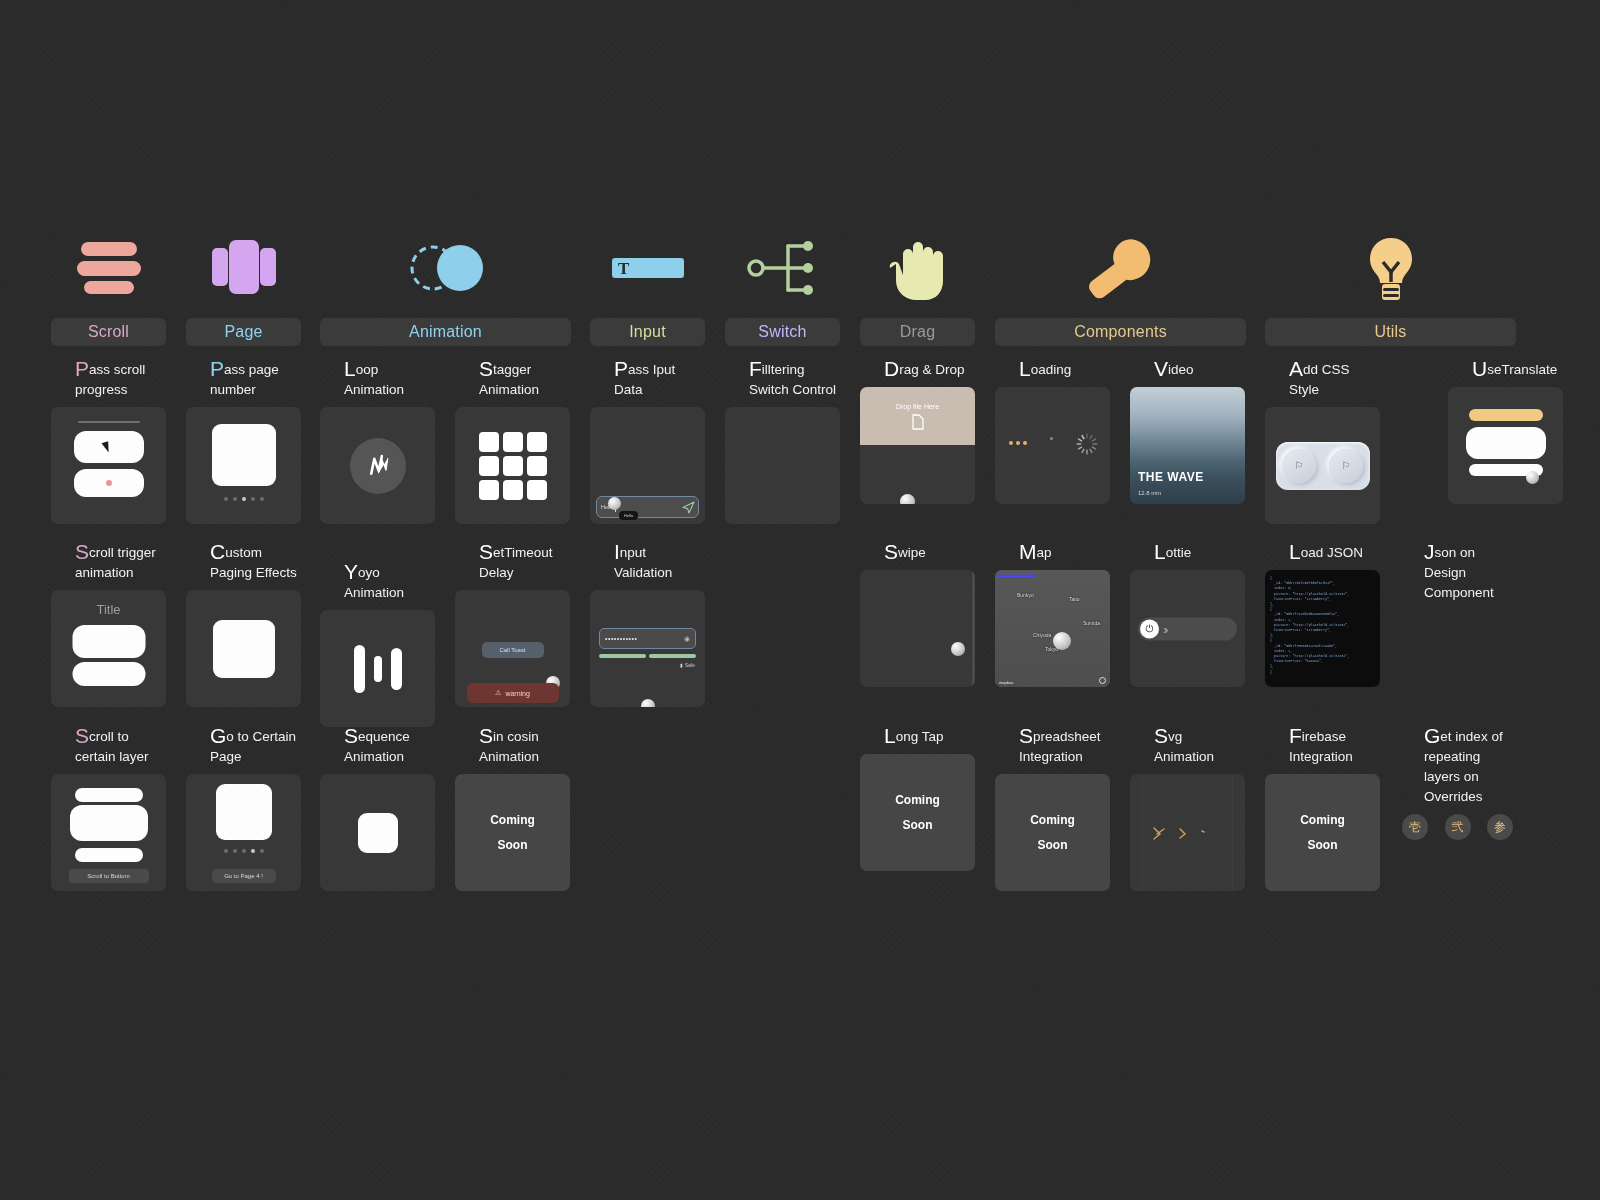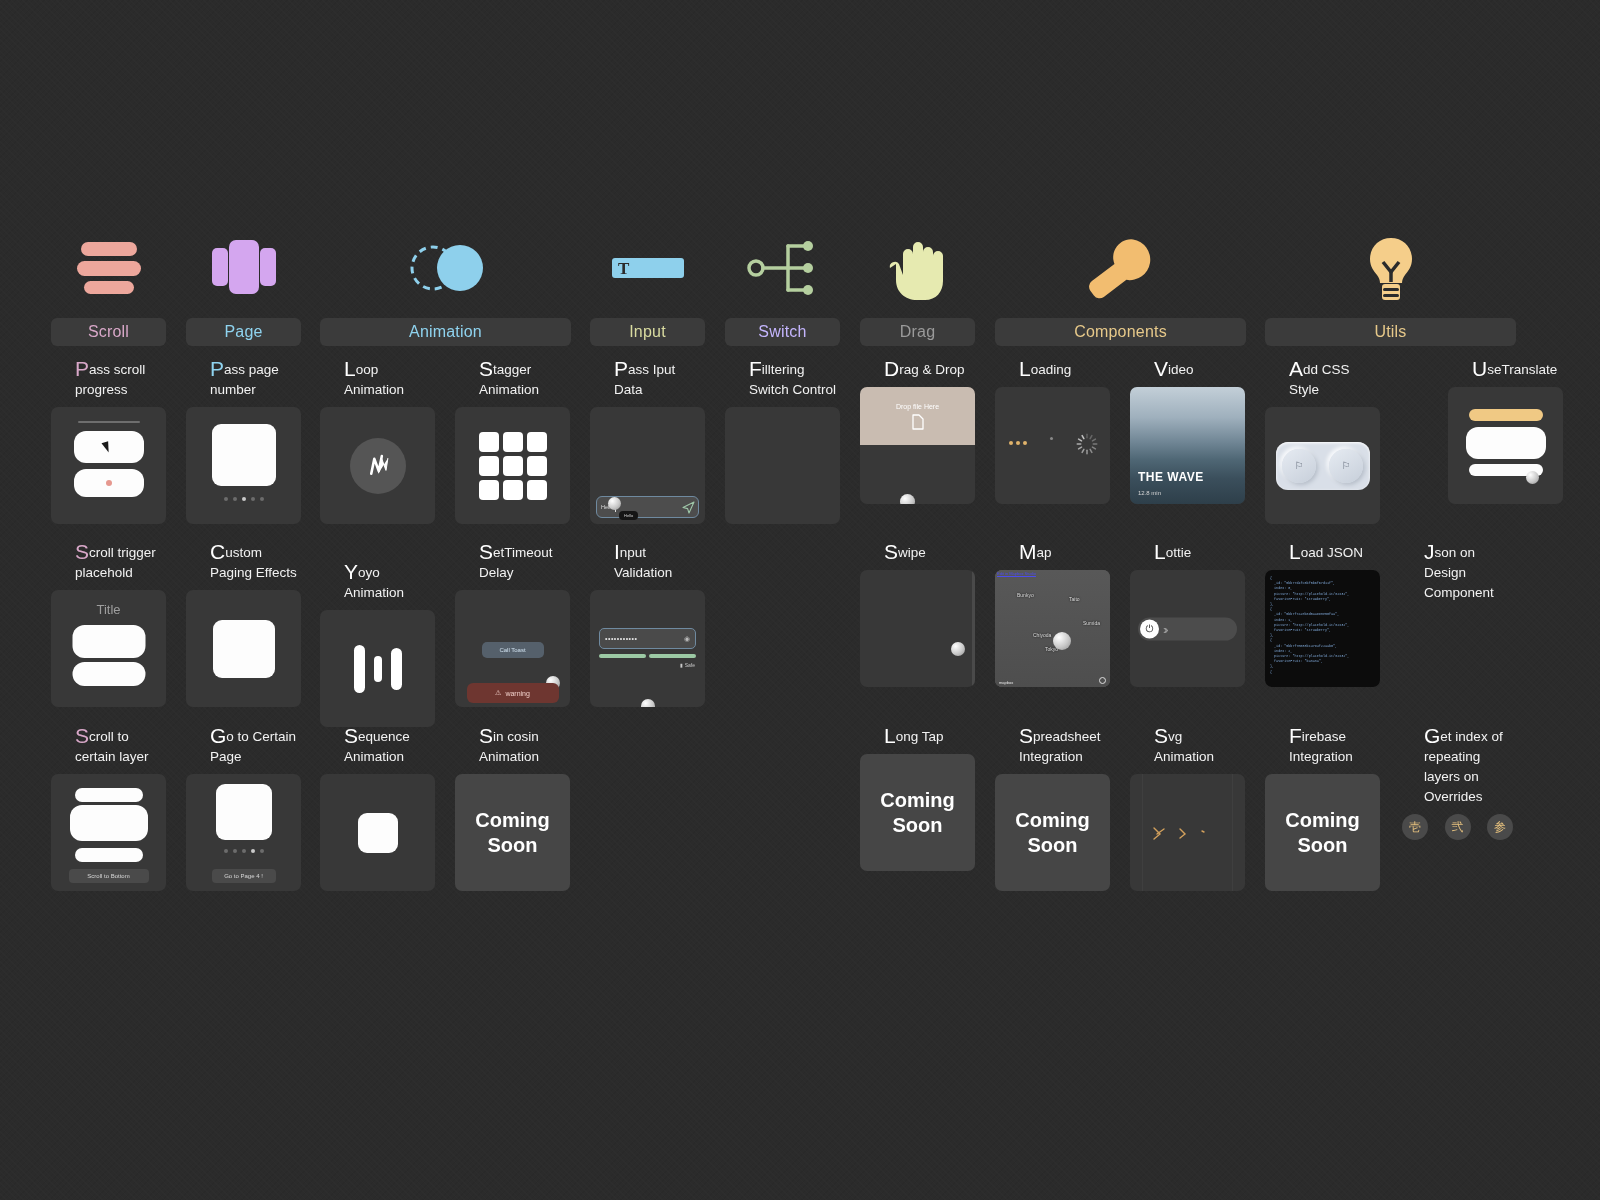--- a/index.html
+++ b/index.html
@@ -38,21 +38,21 @@
     margin-bottom: 7px; font-weight: 400; margin-left: 24px;
   }
   .card-title .cap { font-size: 21px; line-height: 0; vertical-align: -2px; }
   .thumb {
     width: 115px; height: 117px; border-radius: 7px;
     background: #383838; overflow: hidden; position: relative;
   }
   .coming {
     background: #464646;
     display: flex; align-items: center; justify-content: center;
-    text-align: center; color: #fff; font-size: 20px; font-weight: bold;
+    text-align: center; color: #fff; font-size: 12px; font-weight: bold;
     line-height: 25px;
   }
 
   
   .wbar { background: #fdfdfd; border-radius: 12px; }
   .center { position: absolute; left: 50%; transform: translateX(-50%); }
 
   .dots { display: flex; gap: 5px; justify-content: center; }
   .dots i { width: 4px; height: 4px; border-radius: 50%; background: #6c6c6c; display: block; }
   .dots i.on { background: #c9c9c9; }
@@ -216,21 +216,21 @@
       <div class="thumb">
         <div class="center" style="top: 14px; width: 62px; height: 2px; background: rgb(110, 110, 110); border-radius: 1px; left: 50%; transform: translateX(-50%);"></div>
         <div class="wbar center" style="top: 24px; width: 70px; height: 32px; left: 50%; transform: translateX(-50%);"></div>
         <div class="wbar center" style="top: 62px; width: 70px; height: 28px; left: 50%; transform: translateX(-50%);">
           <div style="position: absolute; left: 50%; top: 50%; transform: translate(-50%, -50%); width: 6px; height: 6px; border-radius: 50%; background: rgb(230, 152, 143);"></div>
         </div>
         <div style="position: absolute; left: 52px; top: 35px; width: 0px; height: 0px; border-left: 4px solid transparent; border-right: 3px solid transparent; border-top: 11px solid rgb(27, 27, 27); transform: rotate(-18deg);"></div>
       </div>
     </div>
     <div class="card" style="left: 51px; top: 543px;">
-      <div class="card-title"><span class="cap" style="color: rgb(217, 168, 201);">S</span><span>croll trigger placehold</span></div>
+      <div class="card-title"><span class="cap" style="color: rgb(217, 168, 201);">S</span><span>croll trigger animation</span></div>
       <div class="thumb">
         <div class="center" style="top: 12px; color: rgb(158, 158, 158); font-size: 13px; left: 50%; transform: translateX(-50%);">Title</div>
         <div class="wbar center" style="top: 35px; width: 73px; height: 33px; left: 50%; transform: translateX(-50%);"></div>
         <div class="wbar center" style="top: 72px; width: 73px; height: 24px; left: 50%; transform: translateX(-50%);"></div>
       </div>
     </div>
     <div class="card" style="left: 51px; top: 727px;">
       <div class="card-title"><span class="cap" style="color: rgb(217, 168, 201);">S</span><span>croll to certain layer</span></div>
       <div class="thumb">
         <div class="wbar center" style="top: 14px; width: 68px; height: 14px; left: 50%; transform: translateX(-50%);"></div>

